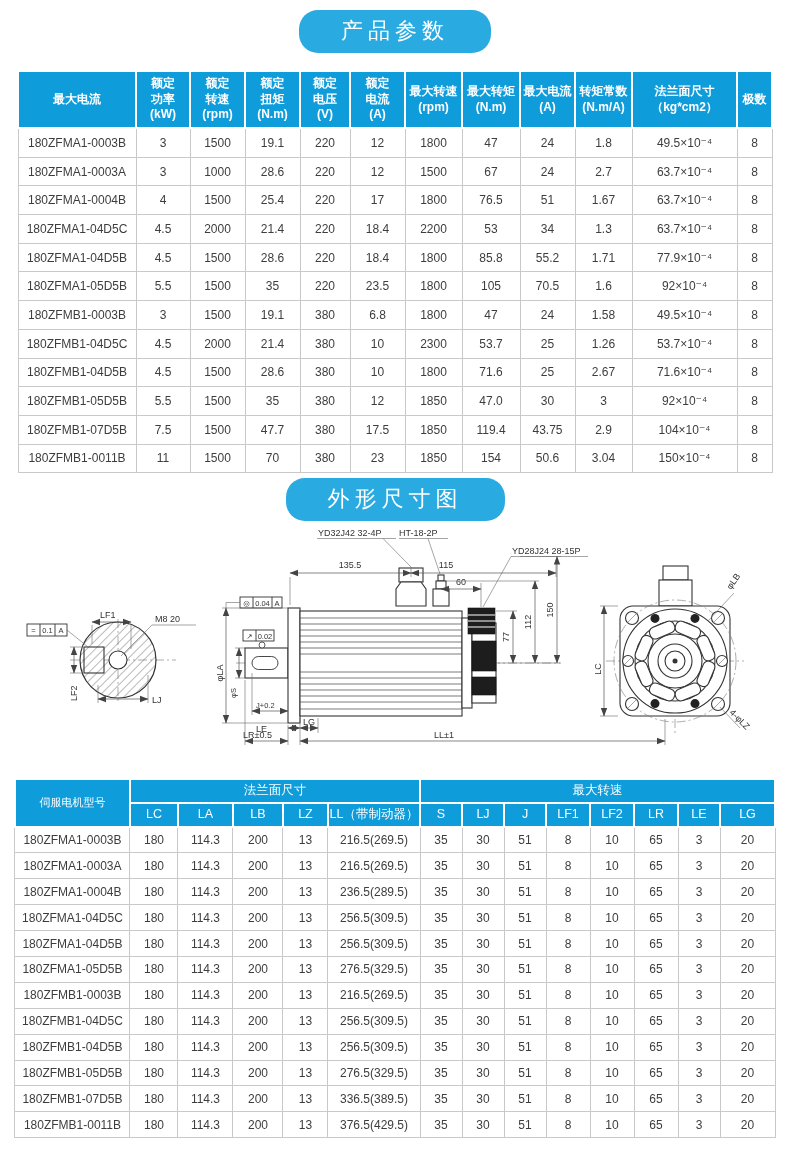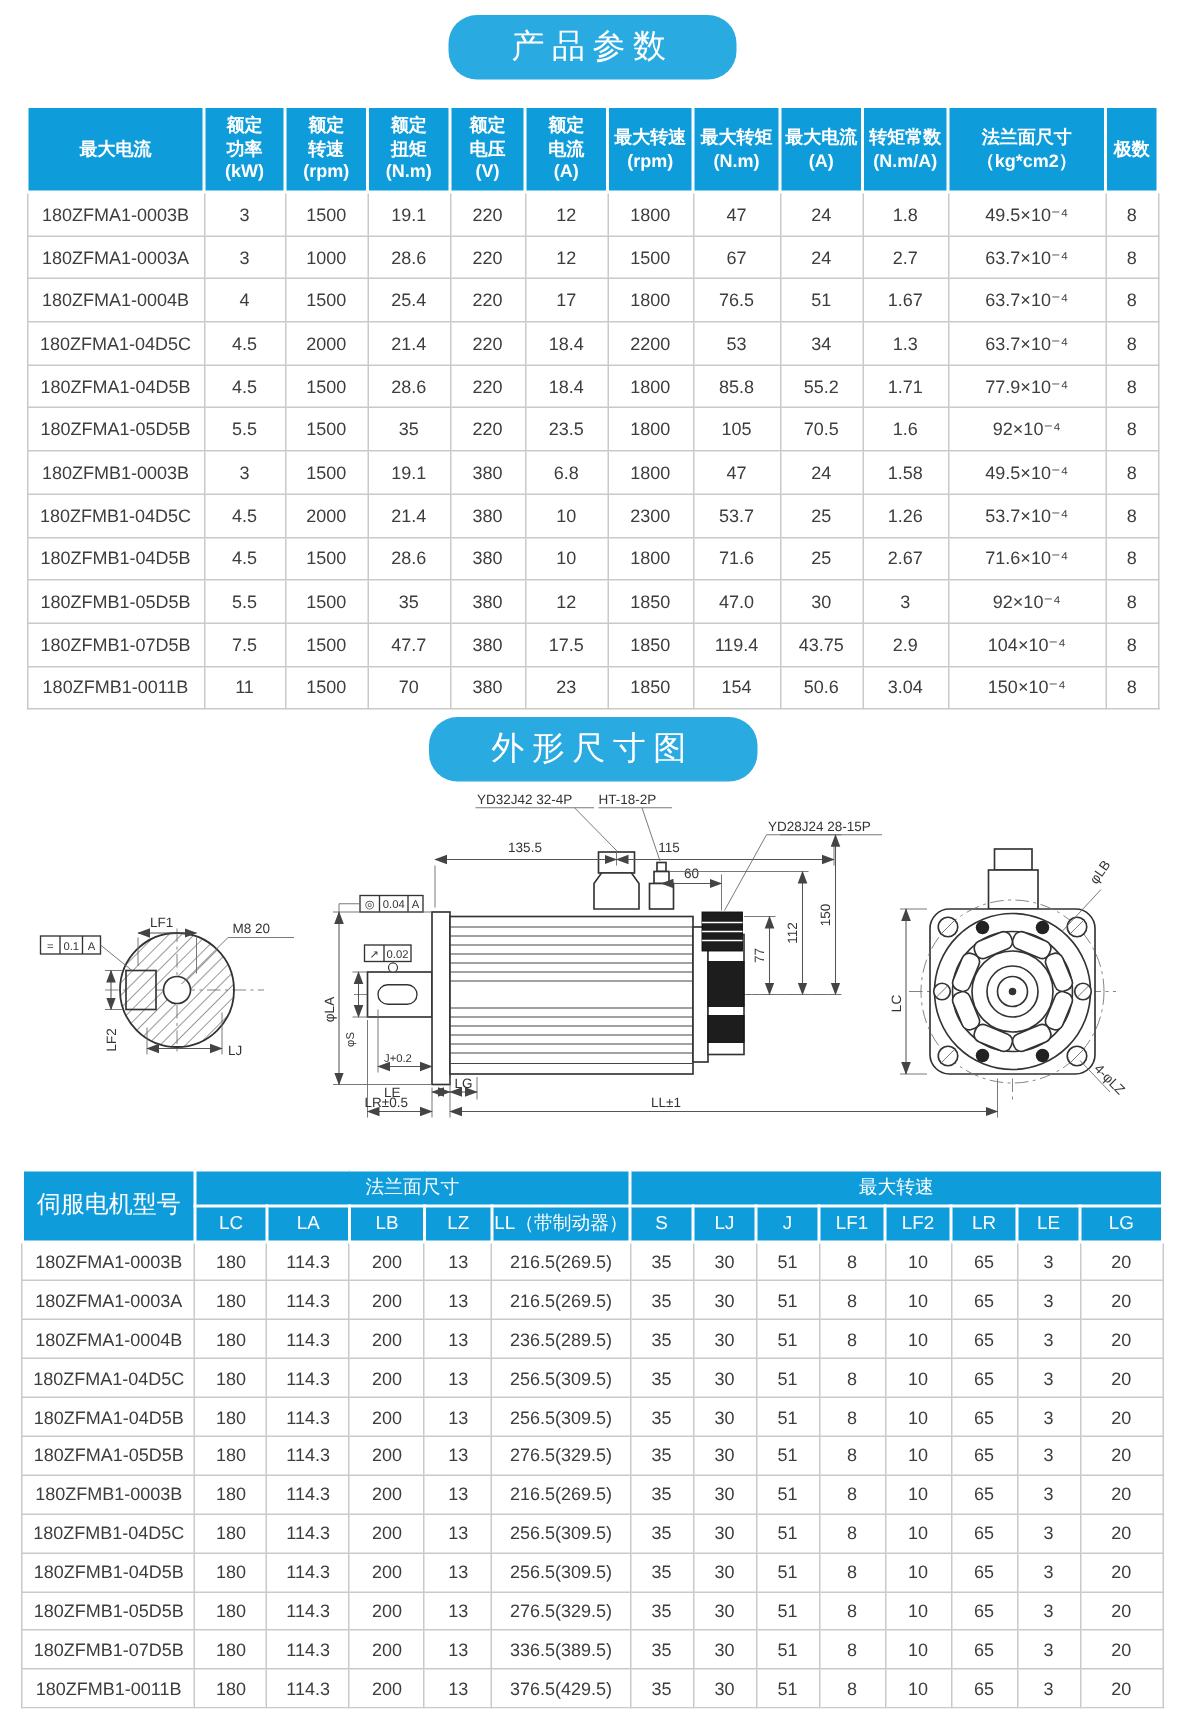--- a/index.html
+++ b/index.html
@@ -10,21 +10,21 @@
   .banner.second{margin-top:5px;}
   table{border-collapse:collapse;table-layout:fixed;}
   #spec-table{width:754px;margin:17px auto 0;border:1px solid #c9c9c9;}
   #spec-table th{background:#0f9cdb;color:#fff;font-size:12px;font-weight:bold;
     border:2px solid #ffffff;padding:2px 0;white-space:pre-line;line-height:1.32;height:51px;}
   #spec-table td{border:1px solid #c9c9c9;font-size:12px;color:#3d3d3d;text-align:center;
     height:27.7px;padding:0 1px;}
   #dim-table{width:760px;margin:3px auto 0;border:1px solid #c9c9c9;}
   #dim-table th{background:#0f9cdb;color:#fff;font-size:12.5px;font-weight:normal;
     border:2px solid #ffffff;padding:3px 0;line-height:1.25;}
-  #dim-table th.model-h{font-size:16px;}
+  #dim-table th.model-h{font-size:11px;}
   #dim-table td{border:1px solid #c9c9c9;font-size:12px;color:#3d3d3d;text-align:center;
     height:24.9px;padding:0 1px;}
   #drawing-wrap{width:790px;margin-top:2px;}
   
   .out{stroke:#333;stroke-width:1.1;fill:none;}
   .outw{stroke:#333;stroke-width:1.1;fill:#fff;}
   .thin{stroke:#6a6a6a;stroke-width:0.6;}
   .dim{stroke:#555;stroke-width:0.7;}
   .cl{stroke:#777;stroke-width:0.6;stroke-dasharray:9 3 2 3;fill:none;}
   .rib{stroke:#444;stroke-width:0.7;}

